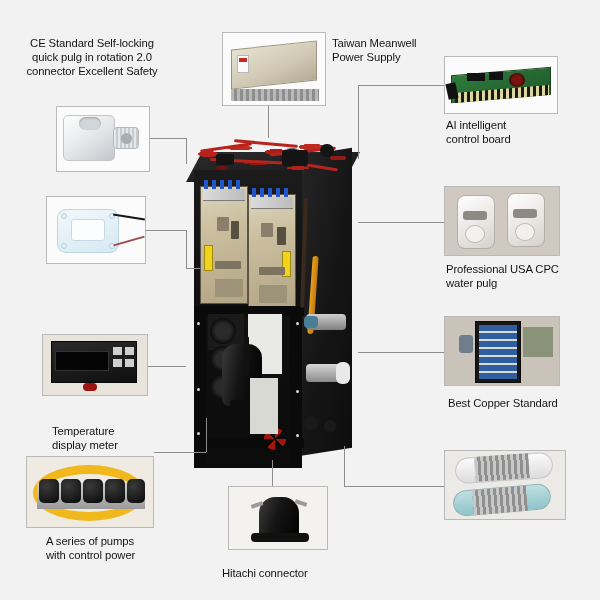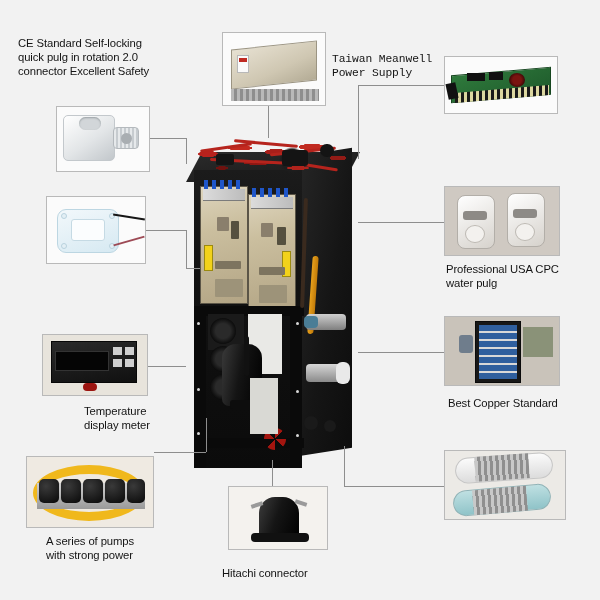--- a/index.html
+++ b/index.html
@@ -210,21 +210,21 @@
 
     <div class="cyl" style="left:120px;top:176px;width:40px;height:16px;background:linear-gradient(180deg,#cfcfcf,#7f7f7f);"></div>
     <div class="cyl" style="left:118px;top:178px;width:14px;height:12px;background:#4a7d96;"></div>
     <div class="cyl" style="left:120px;top:226px;width:42px;height:18px;background:linear-gradient(180deg,#d7d7d7,#8a8a8a);"></div>
     <div class="cyl" style="left:150px;top:224px;width:14px;height:22px;background:#e9e9e9;border-radius:6px;"></div>
     <div class="cyl" style="left:118px;top:278px;width:14px;height:14px;background:#1a1a1a;border-radius:50%;"></div>
     <div class="cyl" style="left:138px;top:282px;width:12px;height:12px;background:#1a1a1a;border-radius:50%;"></div>
     <div class="pipe" style="left:116px;top:60px;width:4px;height:110px;background:#3a2a1e;transform:rotate(2deg);"></div>
   </div>
 
-  <div class="caption" style="left:18px; top:36px; width:160px;">CE Standard Self-locking
+  <div class="caption" style="left:12px; top:36px; width:160px;text-align:center;">CE Standard Self-locking
 quick pulg in rotation 2.0
 connector Excellent Safety</div>
   <div class="thumb" style="left:56px; top:106px; width:94px; height:66px;">
     <div style="position:absolute;left:6px;top:8px;width:52px;height:46px;border-radius:5px;
                 background:linear-gradient(145deg,#ffffff 0%,#e2e5e7 55%,#c2c7cb 100%);
                 border:1px solid #c3c8cc;"></div>
     <div style="position:absolute;left:22px;top:10px;width:22px;height:13px;border-radius:7px;
                 background:#d2d6d9;box-shadow:inset 0 1px 2px #9aa0a4;"></div>
     <div style="position:absolute;left:56px;top:20px;width:26px;height:22px;border-radius:4px;
                 background:repeating-linear-gradient(90deg,#e6e9eb 0 2px,#c6cbcf 2px 4px);
@@ -238,38 +238,40 @@
   <div class="thumb" style="left:222px; top:32px; width:104px; height:74px;">
     <div style="position:absolute;left:8px;top:12px;width:86px;height:40px;
                 background:linear-gradient(160deg,#e7e1d2 0%,#cfc7b2 60%,#b3ab95 100%);
                 border:1px solid #9b9482;transform:skewY(-6deg);"></div>
     <div style="position:absolute;left:14px;top:22px;width:12px;height:18px;background:#fafafa;
                 border:1px solid #b8b8b8;"></div>
     <div style="position:absolute;left:16px;top:25px;width:8px;height:4px;background:#c02a22;"></div>
     <div style="position:absolute;left:8px;top:56px;width:88px;height:12px;
                 background:repeating-linear-gradient(90deg,#b9b9b9 0 3px,#8e8e8e 3px 6px);"></div>
   </div>
-  <div class="caption" style="left:332px; top:52px; width:130px;font-family:Liberation Mono, monospace;">Taiwan Meanwell
+  <div class="caption" style="left:332px; top:36px; width:130px;">Taiwan Meanwell
 Power Supply</div>
   <div class="leader" style="left:268px; top:106px; height:32px; border-left-width:1px;"></div>
 
   <div class="thumb" style="left:444px; top:56px; width:114px; height:58px;">
     <div style="position:absolute;left:6px;top:14px;width:100px;height:28px;
                 background:linear-gradient(160deg,#2f7a3c,#1e5a2b);transform:skewY(-5deg);
                 border:1px solid #16461f;"></div>
     <div style="position:absolute;left:10px;top:32px;width:94px;height:10px;
                 background:repeating-linear-gradient(90deg,#1a1a1a 0 3px,#dcd7a0 3px 6px);
                 transform:skewY(-5deg);"></div>
     <div style="position:absolute;left:64px;top:16px;width:16px;height:14px;border-radius:50%;
                 background:radial-gradient(circle,#7a1410 40%,#3a0907 75%);"></div>
     <div style="position:absolute;left:22px;top:16px;width:18px;height:8px;background:#111;"></div>
     <div style="position:absolute;left:44px;top:15px;width:14px;height:8px;background:#111;"></div>
     <div style="position:absolute;left:2px;top:26px;width:10px;height:16px;background:#111;
                 transform:rotate(-12deg);"></div>
   </div>
+  <div class="caption" style="left:446px; top:118px; width:140px;">AI intelligent
+control board</div>
   <div class="leader" style="left:358px; top:85px; width:86px; border-top-width:1px;"></div>
   <div class="leader" style="left:358px; top:85px; height:74px; border-left-width:1px;"></div>
 
   <div class="thumb" style="left:46px; top:196px; width:100px; height:68px;">
     <div style="position:absolute;left:10px;top:12px;width:62px;height:44px;border-radius:9px;
                 background:linear-gradient(160deg,#f2f8fb,#d6e9f2);border:1px solid #bcd6e2;"></div>
     <div style="position:absolute;left:24px;top:22px;width:34px;height:22px;border-radius:3px;
                 background:#fbfdfe;border:1px solid #c5dae4;"></div>
     <div style="position:absolute;left:14px;top:16px;width:6px;height:6px;border-radius:50%;
                 background:#e3eff5;border:1px solid #b9d2de;"></div>
@@ -313,21 +315,21 @@
                 background:linear-gradient(170deg,#2a2a2a,#101010);border:1px solid #070707;"></div>
     <div style="position:absolute;left:12px;top:16px;width:54px;height:20px;background:#050505;
                 border:1px solid #333;"></div>
     <div style="position:absolute;left:70px;top:12px;width:9px;height:8px;background:#cfcfcf;"></div>
     <div style="position:absolute;left:82px;top:12px;width:9px;height:8px;background:#cfcfcf;"></div>
     <div style="position:absolute;left:70px;top:24px;width:9px;height:8px;background:#cfcfcf;"></div>
     <div style="position:absolute;left:82px;top:24px;width:9px;height:8px;background:#cfcfcf;"></div>
     <div style="position:absolute;left:40px;top:48px;width:14px;height:8px;border-radius:4px;
                 background:#9b1410;"></div>
   </div>
-  <div class="caption" style="left:52px; top:404px; width:140px;margin-left:32px;">Temperature
+  <div class="caption" style="left:52px; top:424px; width:140px;">Temperature
 display meter</div>
   <div class="leader" style="left:148px; top:366px; width:38px; border-top-width:1px;"></div>
 
   <div class="thumb" style="left:444px; top:316px; width:116px; height:70px;">
     <div style="position:absolute;inset:0;background:#c9c3ba;"></div>
     <div style="position:absolute;left:30px;top:4px;width:46px;height:62px;background:#171717;
                 border:1px solid #0a0a0a;"></div>
     <div style="position:absolute;left:34px;top:8px;width:38px;height:54px;
                 background:repeating-linear-gradient(180deg,#2f5f9e 0 6px,#d8d8d8 6px 8px);"></div>
     <div style="position:absolute;left:14px;top:18px;width:14px;height:18px;background:#6f7d8c;
@@ -349,21 +351,21 @@
     <div style="position:absolute;left:34px;top:22px;width:20px;height:24px;border-radius:5px;
                 background:radial-gradient(circle at 35% 30%,#3a3a3a,#080808);"></div>
     <div style="position:absolute;left:56px;top:22px;width:20px;height:24px;border-radius:5px;
                 background:radial-gradient(circle at 35% 30%,#3a3a3a,#080808);"></div>
     <div style="position:absolute;left:78px;top:22px;width:20px;height:24px;border-radius:5px;
                 background:radial-gradient(circle at 35% 30%,#3a3a3a,#080808);"></div>
     <div style="position:absolute;left:100px;top:22px;width:18px;height:24px;border-radius:5px;
                 background:radial-gradient(circle at 35% 30%,#3a3a3a,#080808);"></div>
   </div>
   <div class="caption" style="left:46px; top:534px; width:150px;">A series of pumps
-with strong power</div>
+with control power</div>
   <div class="leader" style="left:154px; top:452px; width:52px; border-top-width:1px;"></div>
   <div class="leader" style="left:206px; top:418px; height:34px; border-left-width:1px;"></div>
 
   <div class="thumb" style="left:228px; top:486px; width:100px; height:64px;">
     <div style="position:absolute;inset:0;background:#f4f2ee;"></div>
     <div style="position:absolute;left:30px;top:10px;width:40px;height:42px;
                 border-radius:16px 16px 6px 6px;
                 background:linear-gradient(110deg,#3d3d3d 0%,#151515 45%,#000 100%);"></div>
     <div style="position:absolute;left:22px;top:46px;width:58px;height:9px;border-radius:4px;
                 background:#111;"></div>

